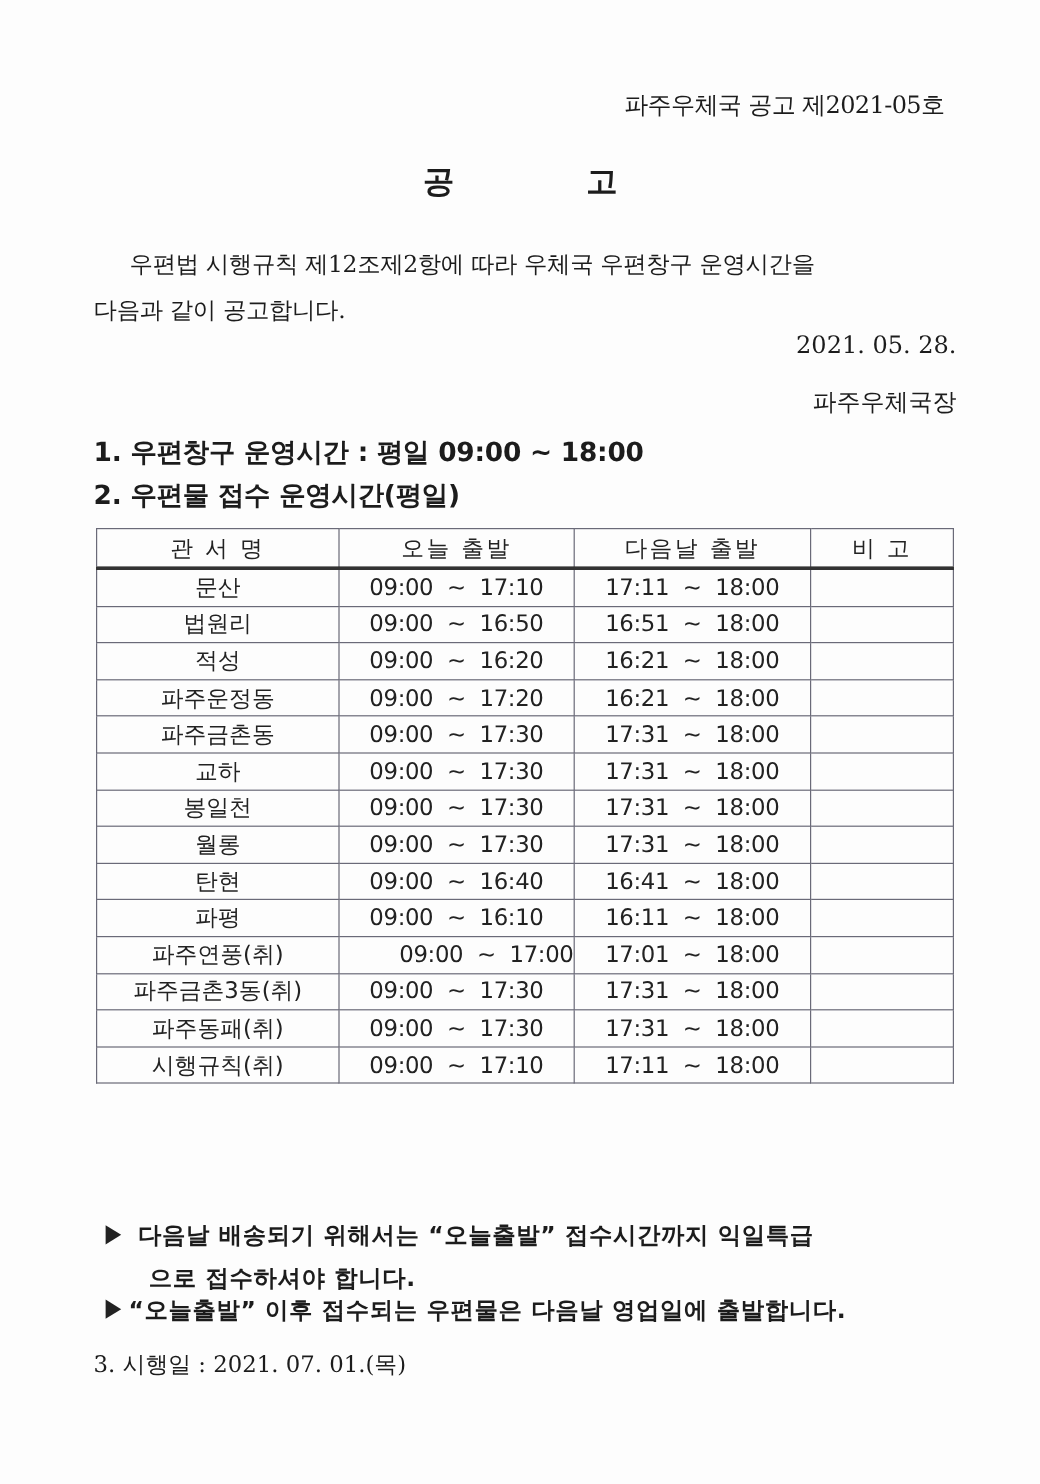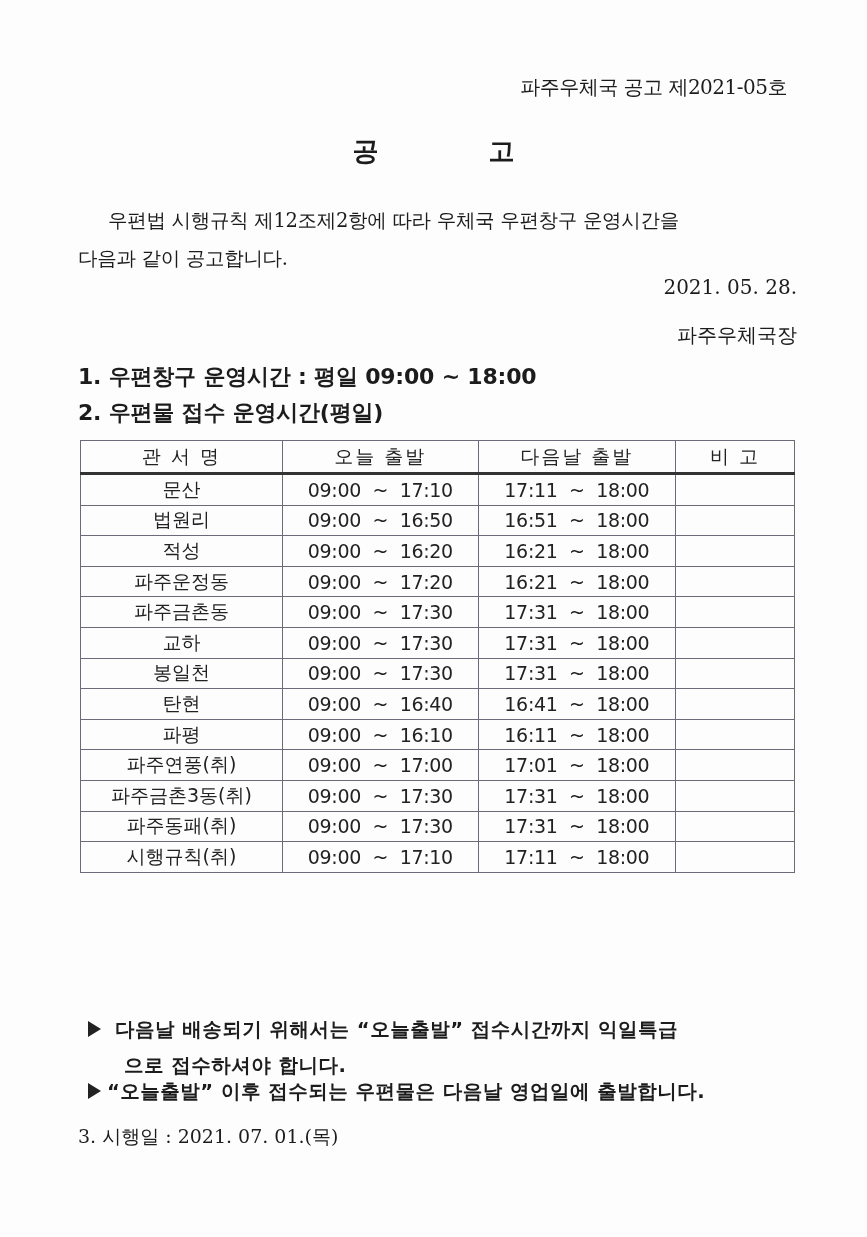--- a/index.html
+++ b/index.html
@@ -105,34 +105,40 @@
         <td class="time" style="white-space: pre;">17:31  ~  18:00</td>
         <td style="white-space: pre;"></td>
       </tr>
       <tr>
         <td style="white-space: pre;">봉일천</td>
         <td class="time" style="white-space: pre;">09:00  ~  17:30</td>
         <td class="time" style="white-space: pre;">17:31  ~  18:00</td>
         <td style="white-space: pre;"></td>
       </tr>
       <tr>
+        <td style="white-space: pre;">월롱</td>
+        <td class="time" style="white-space: pre;">09:00  ~  17:30</td>
+        <td class="time" style="white-space: pre;">17:31  ~  18:00</td>
+        <td style="white-space: pre;"></td>
+      </tr>
+      <tr>
         <td style="white-space: pre;">탄현</td>
         <td class="time" style="white-space: pre;">09:00  ~  16:40</td>
         <td class="time" style="white-space: pre;">16:41  ~  18:00</td>
         <td style="white-space: pre;"></td>
       </tr>
       <tr>
         <td style="white-space: pre;">파평</td>
         <td class="time" style="white-space: pre;">09:00  ~  16:10</td>
         <td class="time" style="white-space: pre;">16:11  ~  18:00</td>
         <td style="white-space: pre;"></td>
       </tr>
       <tr>
         <td style="white-space: pre;">파주연풍(취)</td>
-        <td class="time" style="white-space: pre;">09:00  ~  17:00</td>
+        <td class="time" style="white-space: pre; text-align: right;">09:00  ~  17:00</td>
         <td class="time" style="white-space: pre;">17:01  ~  18:00</td>
         <td style="white-space: pre;"></td>
       </tr>
       <tr>
         <td style="white-space: pre;">파주금촌3동(취)</td>
         <td class="time" style="white-space: pre;">09:00  ~  17:30</td>
         <td class="time" style="white-space: pre;">17:31  ~  18:00</td>
         <td style="white-space: pre;"></td>
       </tr>
       <tr>

